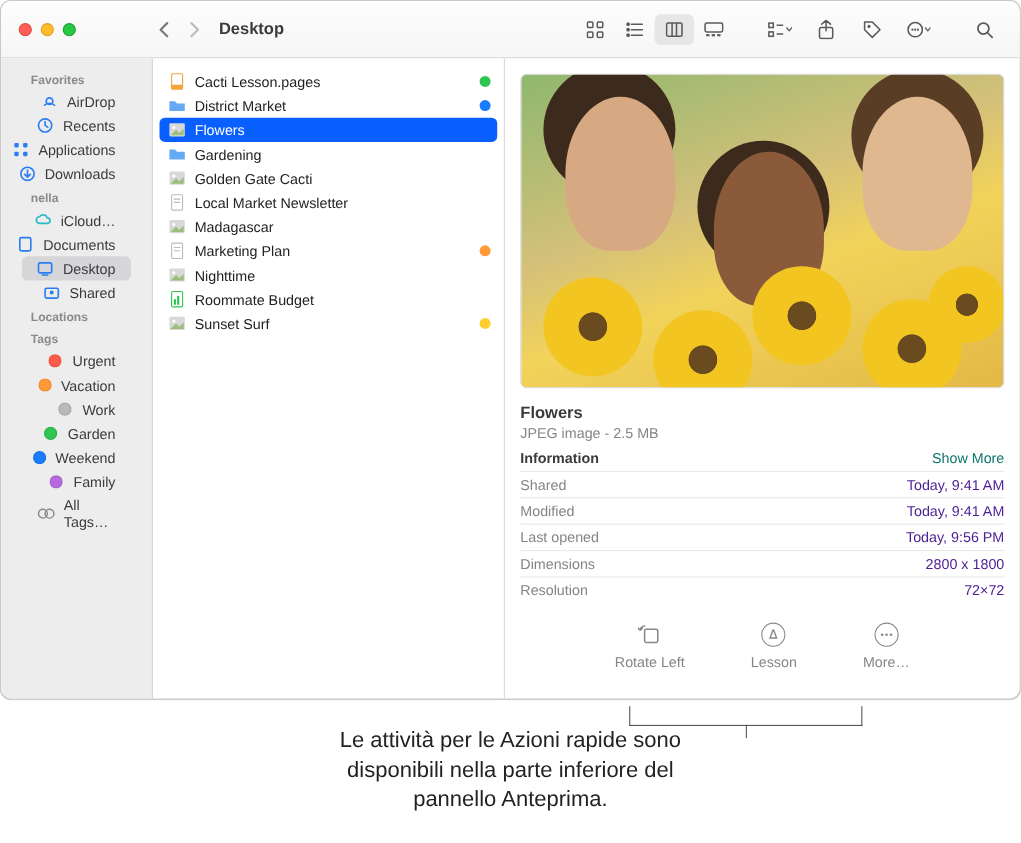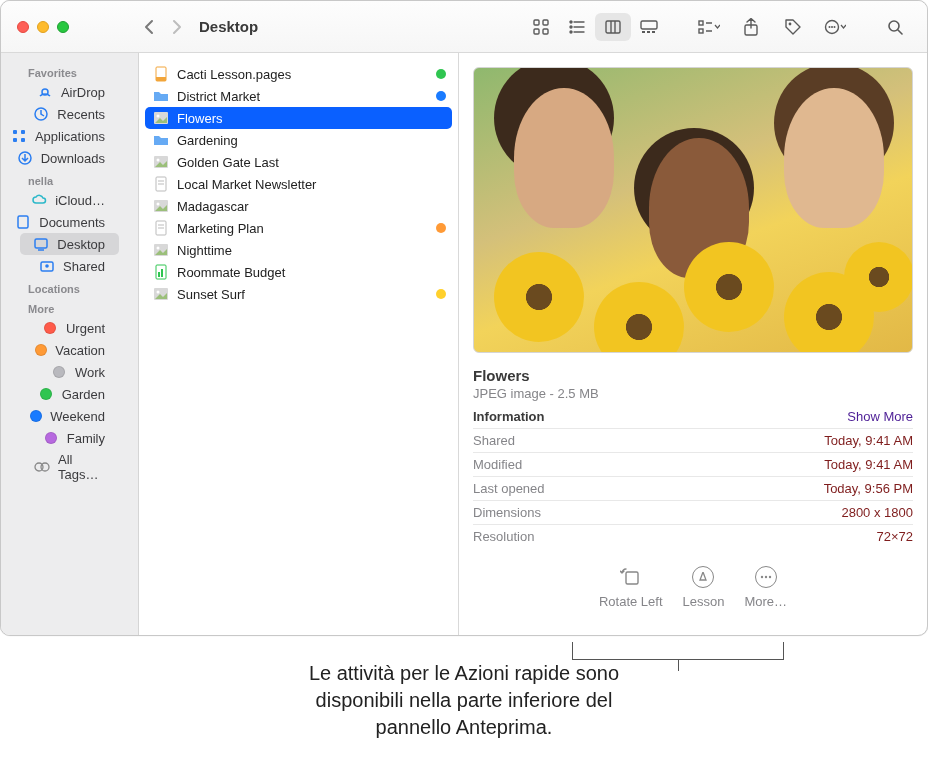--- a/index.html
+++ b/index.html
@@ -107,24 +107,24 @@
   .sun::after{content:"";position:absolute;inset:-8px;border-radius:50%;
     background: repeating-conic-gradient(#f4d233 0 12deg, transparent 12deg 24deg);
     z-index:-1;
   }
   .person{position:absolute; width:100px;height:140px; border-radius:50% 50% 40% 40%; background:#b98965; top:20px;}
   .hair{position:absolute; width:120px;height:120px; border-radius:50%; background:#3c2a1c;}
   .pv-title { font-weight:600; font-size:15px; color:#3a3a3a;}
   .pv-sub { color:#858589; margin:2px 0 8px;}
   .info-head { display:flex; justify-content:space-between; align-items:center; margin-bottom:4px;}
   .info-head .lbl { font-weight:600; color:#3a3a3a;}
-  .info-head .more { color:#4c1d95; font-size:13px; cursor:default;}
+  .info-head .more { color:#0f766e; font-size:13px; cursor:default;}
   .info-row { display:flex; justify-content:space-between; border-top:1px solid #e8e8e8; padding:4px 0; color:#858589; font-size:13px;}
-  .info-row .val { color:#7f1d1d;}
-  .actions { display:flex; justify-content:center; gap:20px; margin-top:18px; color:#6b6b6f;}
+  .info-row .val { color:#4c1d95;}
+  .actions { display:flex; justify-content:center; gap:60px; margin-top:18px; color:#6b6b6f;}
   .action { display:flex; flex-direction:column; align-items:center; gap:6px; font-size:13px; color:#858589; cursor:default;}
   .action .ic { width:22px;height:22px; border:1.5px solid #888; border-radius:50%; display:flex;align-items:center;justify-content:center;}
   .callout {
     width:928px; text-align:center; padding-top:24px;
     position:relative;
   }
   .callout-text { font-size:20px; color:#222; line-height:1.35;}
   .bracket {
     position:absolute; left:572px; top:6px; width:212px; height:18px;
     border-bottom:1px solid #555; border-left:1px solid #555; border-right:1px solid #555;
@@ -307,21 +307,21 @@
         <div class="sb-item">
           <span class="sb-icon">
             <svg width="16" height="16">
               <rect x="2" y="4" width="12" height="9" rx="1.5" fill="none" stroke="#2b7ef1" stroke-width="1.5"></rect>
               <circle cx="8" cy="8" r="1.8" fill="#2b7ef1"></circle>
             </svg>
           </span>
           <span>Shared</span>
         </div>
         <div class="sb-header">Locations</div>
-        <div class="sb-header">More</div>
+        <div class="sb-header">Tags</div>
         <div class="sb-item">
           <span class="sb-icon">
             <span class="tag-dot" style="background: rgb(255, 91, 74);"></span>
           </span>
           <span>Urgent</span>
         </div>
         <div class="sb-item">
           <span class="sb-icon">
             <span class="tag-dot" style="background: rgb(255, 154, 54);"></span>
           </span>
@@ -400,21 +400,21 @@
           <span>Gardening</span>
         </div>
         <div class="file-row">
           <span class="file-icon">
             <svg width="16" height="16">
               <rect x="1" y="2" width="14" height="12" rx="1" fill="#d8d8d8"></rect>
               <circle cx="5" cy="6" r="1.5" fill="#fff"></circle>
               <path d="M2 13 L7 8 L10 11 L14 7 L14 13 Z" fill="#9bbf7a"></path>
             </svg>
           </span>
-          <span>Golden Gate Last</span>
+          <span>Golden Gate Cacti</span>
         </div>
         <div class="file-row">
           <span class="file-icon">
             <svg width="16" height="16">
               <rect x="3" y="1" width="10" height="14" rx="1" fill="#fff" stroke="#bbb"></rect>
               <line x1="5" y1="5" x2="11" y2="5" stroke="#bbb"></line>
               <line x1="5" y1="8" x2="11" y2="8" stroke="#bbb"></line>
             </svg>
           </span>
           <span>Local Market Newsletter</span>

